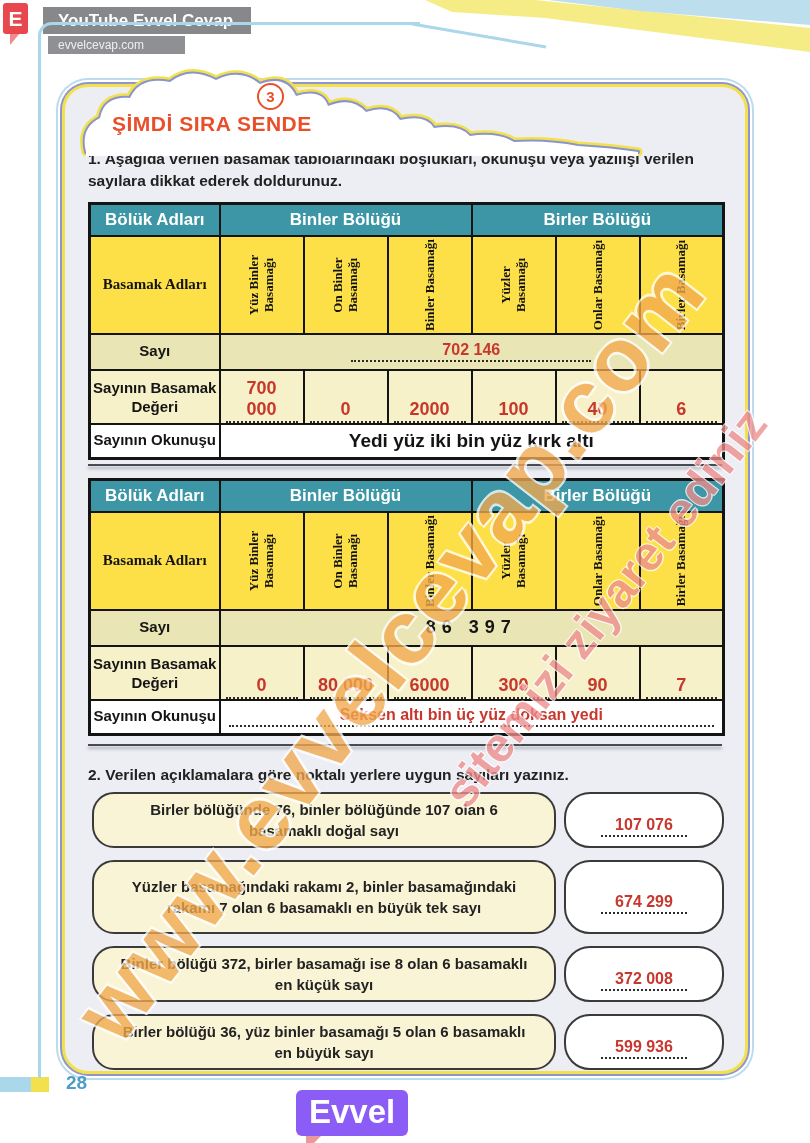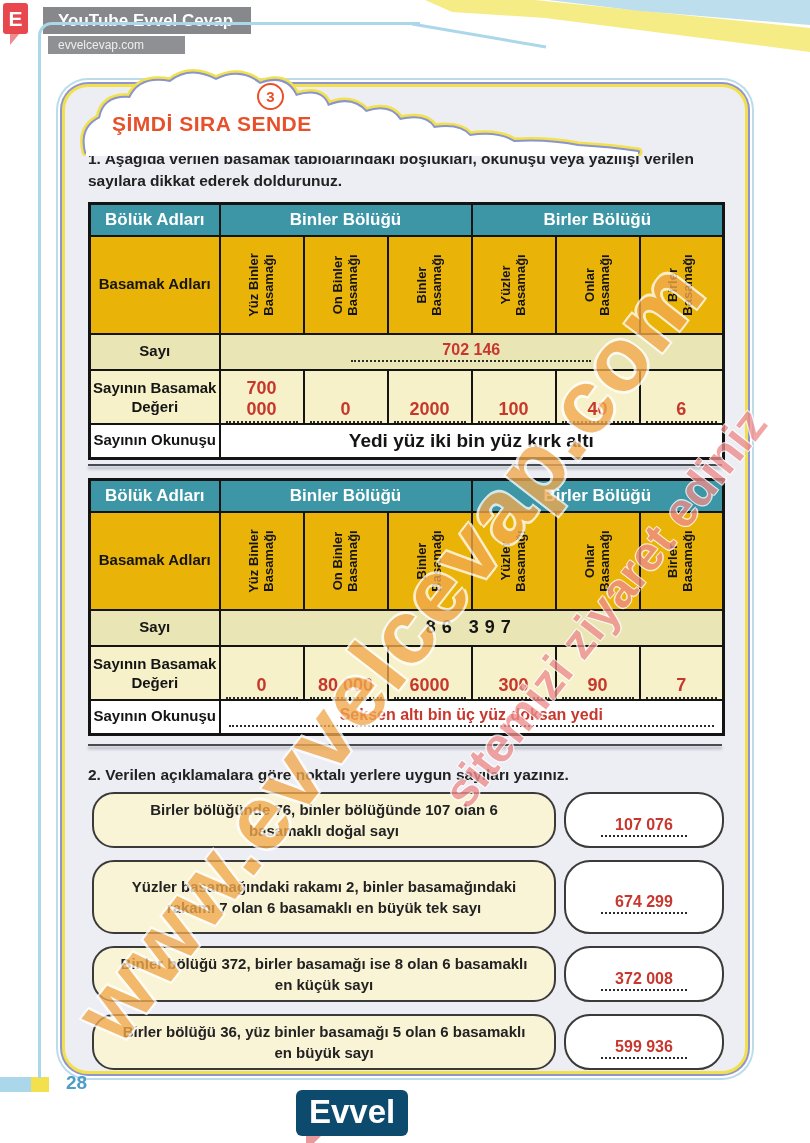--- a/index.html
+++ b/index.html
@@ -44,21 +44,21 @@
   .instr1 { top:148px; }
   .instr2 { top:764px; }
 
   
   table.pv { position:absolute; left:88px; width:634px; border-collapse:collapse; z-index:2;
              table-layout:fixed; background:#fff; border:3px solid #141414;}
   .pv-1 { top:202px; }
   .pv-2 { top:478px; }
   table.pv td, table.pv th { border:2px solid #141414; }
   .th-teal { background:#3d96a5; color:#fff; font-size:17px; font-weight:bold; height:32px; text-align:center;}
-  .olive { background:#eab308; }
+  .olive { background:#fde047;font-family:Liberation Serif, serif; }
   .cream-d { background:#eae5b5; }
   .cream-l { background:#f6f1c8; }
   .lbl { font-weight:bold; font-size:15px; text-align:center; color:#141414; line-height:1.25; padding:2px;}
   .rot-cell { position:relative; height:98px; }
   .rot-cell > div { position:absolute; top:50%; left:50%; width:92px;
                     transform:translate(-50%,-50%) rotate(-90deg);
                     font-weight:bold; font-size:13px; line-height:1.15; text-align:center; color:#141414;}
   .row-num td { height:36px; }
   .row-val td { height:54px; vertical-align:bottom; padding-bottom:0;}
   .row-read td { height:35px; background:#fff; }
@@ -92,21 +92,21 @@
   .wm-main { left:-160px; top:600px; width:1100px; text-align:center;
              transform:rotate(-52deg); font-size:90px; color:#f2a94e;
              text-shadow:-2px -2px 0 #fff, 2px -2px 0 #fff, -2px 2px 0 #fff, 2px 2px 0 #fff; letter-spacing:2px;}
   .wm-sec { left:255px; top:580px; width:700px; text-align:center;
             transform:rotate(-52deg); font-size:48px; color:#ee8c8c;
             text-shadow:-1px -1px 0 #fff, 1px -1px 0 #fff, -1px 1px 0 #fff, 1px 1px 0 #fff;}
 
   
   .page-num { left:66px; top:1072px; color:#4d9dc6; font-weight:bold; font-size:19px; z-index:2;}
   .brand { left:296px; top:1090px; display:flex; align-items:center; z-index:2;}
-  .brand-box { background:#0c4a6e; color:#fff; font-weight:bold; font-size:33px;
+  .brand-box { background:#8b5cf6; color:#fff; font-weight:bold; font-size:33px;
                padding:3px 13px 5px 13px; border-radius:6px;}
   .brand-tail { left:306px; top:1136px; width:0; height:0;
                 border-top:15px solid #e9989c; border-right:15px solid transparent; z-index:2;}
   .brand-gray { color:#b2b2b5; font-weight:bold; font-size:33px; margin-left:10px;}
 </style>
 </head>
 <body>
 
 <svg class="abs ribbons" width="810" height="60" viewBox="0 0 810 60">
   <polygon points="425,0 535,0 810,28 810,52 545,18 452,12" fill="#f6ec85"></polygon>

